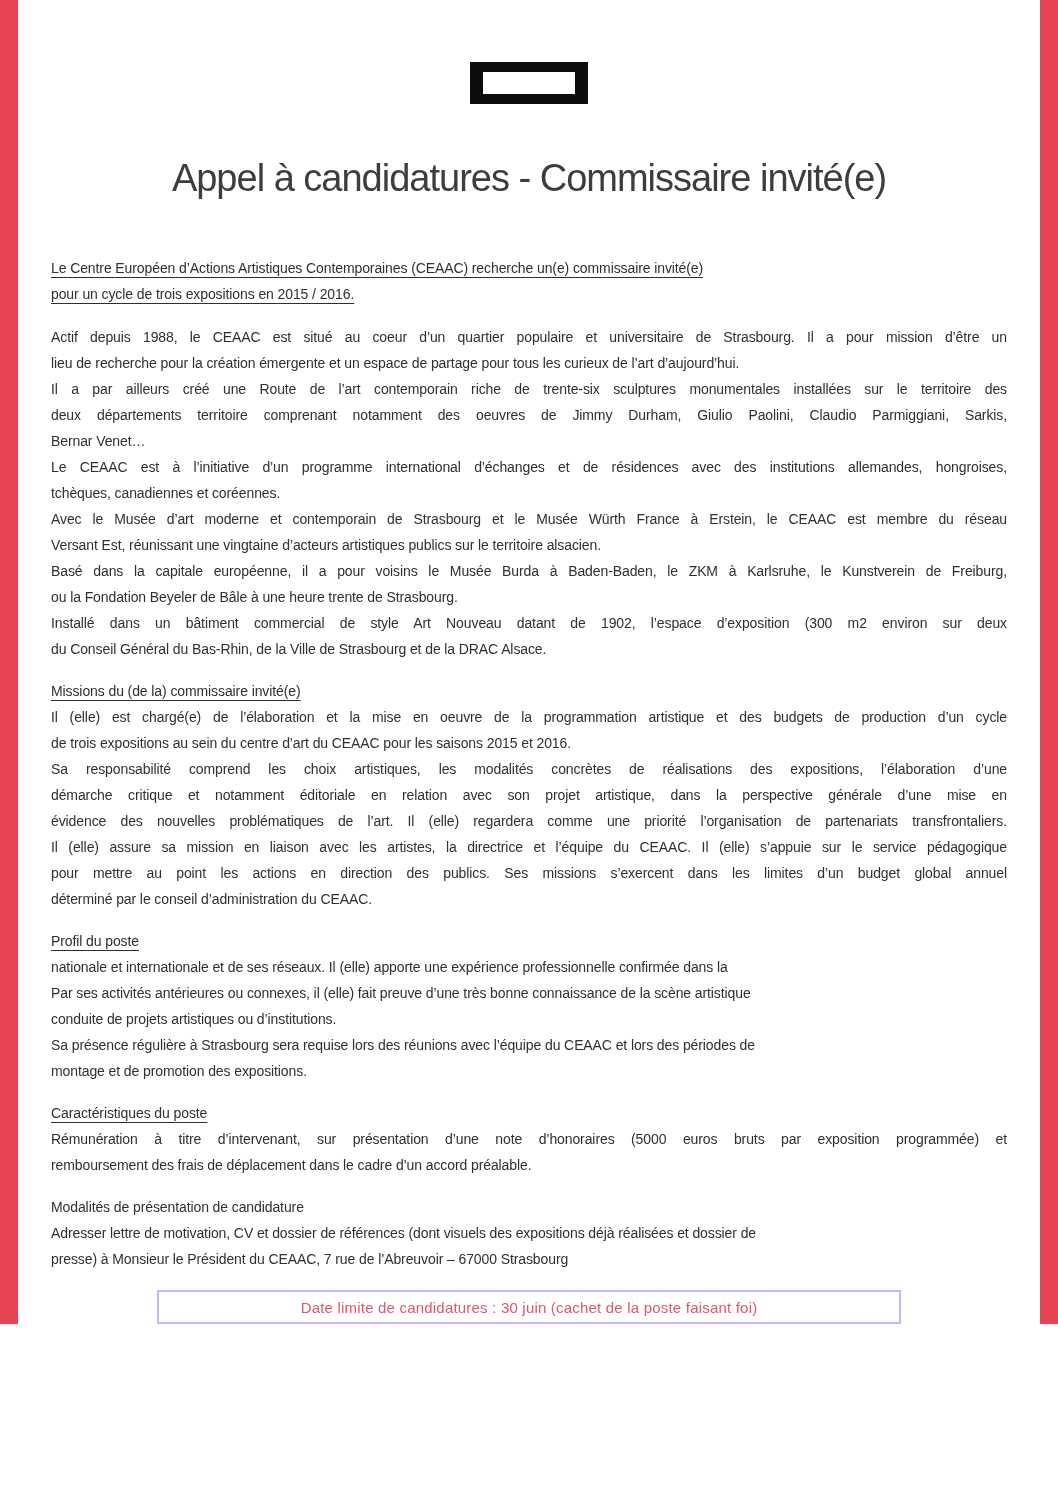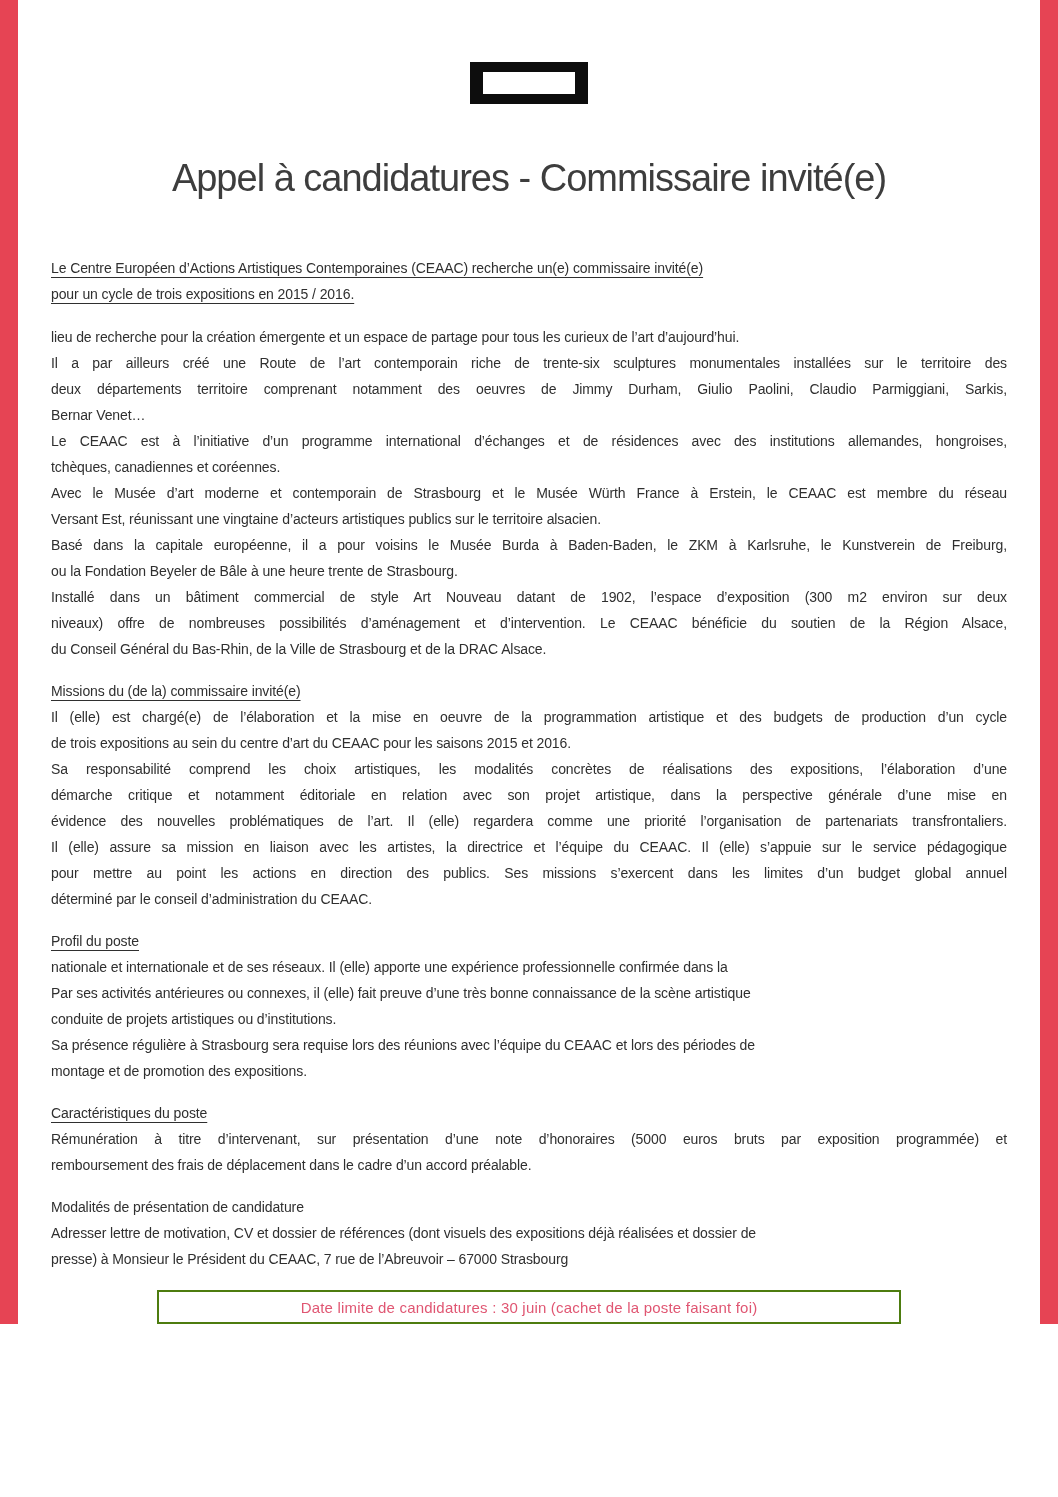--- a/index.html
+++ b/index.html
@@ -42,21 +42,21 @@
   .ln.stretch { text-align-last:justify; }
   .ln.leftal { text-align:left; text-align-last:left; }
   .ln.underline { text-decoration:underline; text-underline-offset:4px; text-decoration-thickness:1px; }
   .intro { margin-top:52px; }
   .body-block { margin-top:17px; }
   .section { margin-top:16px; }
   .deadline-box {
     margin:18px auto 0 auto;
     width:744px; height:34px;
     box-sizing:border-box;
-    border:2px solid #4d7c0f;
+    border:2px solid #c4b5fd;
     display:flex; align-items:center; justify-content:center;
     background:#ffffff;
   }
   .deadline-text { font-size:15px; letter-spacing:0.2px; }
   .footer {
     margin-top:26px;
     text-align:left;
     font-size:15px;
     letter-spacing:1.2px;
     color:#3a3a3a;
@@ -74,20 +74,21 @@
 
     <h1 class="title">Appel à candidatures - Commissaire invité(e)</h1>
 
     <div class="doc">
       <div class="intro" id="intro">
           <div class="ln leftal underline">Le Centre Européen d’Actions Artistiques Contemporaines (CEAAC) recherche un(e) commissaire invité(e)</div>
           <div class="ln leftal underline">pour un cycle de trois expositions en 2015 / 2016.</div>
         </div>
       <div class="body-block" id="body-block">
           <div>
+            <div class="ln stretch">Actif depuis 1988, le CEAAC est situé au coeur d’un quartier populaire et universitaire de Strasbourg. Il a pour mission d’être un</div>
             <div class="ln">lieu de recherche pour la création émergente et un espace de partage pour tous les curieux de l’art d’aujourd’hui.</div>
           </div>
           <div>
             <div class="ln stretch">Il a par ailleurs créé une Route de l’art contemporain riche de trente-six sculptures monumentales installées sur le territoire des</div>
             <div class="ln stretch">deux départements territoire comprenant notamment des oeuvres de Jimmy Durham, Giulio Paolini, Claudio Parmiggiani, Sarkis,</div>
             <div class="ln">Bernar Venet…</div>
           </div>
           <div>
             <div class="ln stretch">Le CEAAC est à l’initiative d’un programme international d’échanges et de résidences avec des institutions allemandes, hongroises,</div>
             <div class="ln">tchèques, canadiennes et coréennes.</div>
@@ -95,21 +96,20 @@
           <div>
             <div class="ln stretch">Avec le Musée d’art moderne et contemporain de Strasbourg et le Musée Würth France à Erstein, le CEAAC est membre du réseau</div>
             <div class="ln">Versant Est, réunissant une vingtaine d’acteurs artistiques publics sur le territoire alsacien.</div>
           </div>
           <div>
             <div class="ln stretch">Basé dans la capitale européenne, il a pour voisins le Musée Burda à Baden-Baden, le ZKM à Karlsruhe, le Kunstverein de Freiburg,</div>
             <div class="ln">ou la Fondation Beyeler de Bâle à une heure trente de Strasbourg.</div>
           </div>
           <div>
             <div class="ln stretch">Installé dans un bâtiment commercial de style Art Nouveau datant de 1902, l’espace d’exposition (300 m2 environ sur deux</div>
-            <div class="ln stretch">niveaux) offre de nombreuses possibilités d’aménagement et d’intervention. Le CEAAC bénéficie du soutien de la Région Alsace,</div>
             <div class="ln">du Conseil Général du Bas-Rhin, de la Ville de Strasbourg et de la DRAC Alsace.</div>
           </div>
         </div>
       <div id="sections">
           <div class="section">
             <div class="ln leftal underline">Missions du (de la) commissaire invité(e)</div>
             <div>
               <div class="ln stretch">Il (elle) est chargé(e) de l’élaboration et la mise en oeuvre de la programmation artistique et des budgets de production d’un cycle</div>
               <div class="ln">de trois expositions au sein du centre d’art du CEAAC pour les saisons 2015 et 2016.</div>
             </div>

